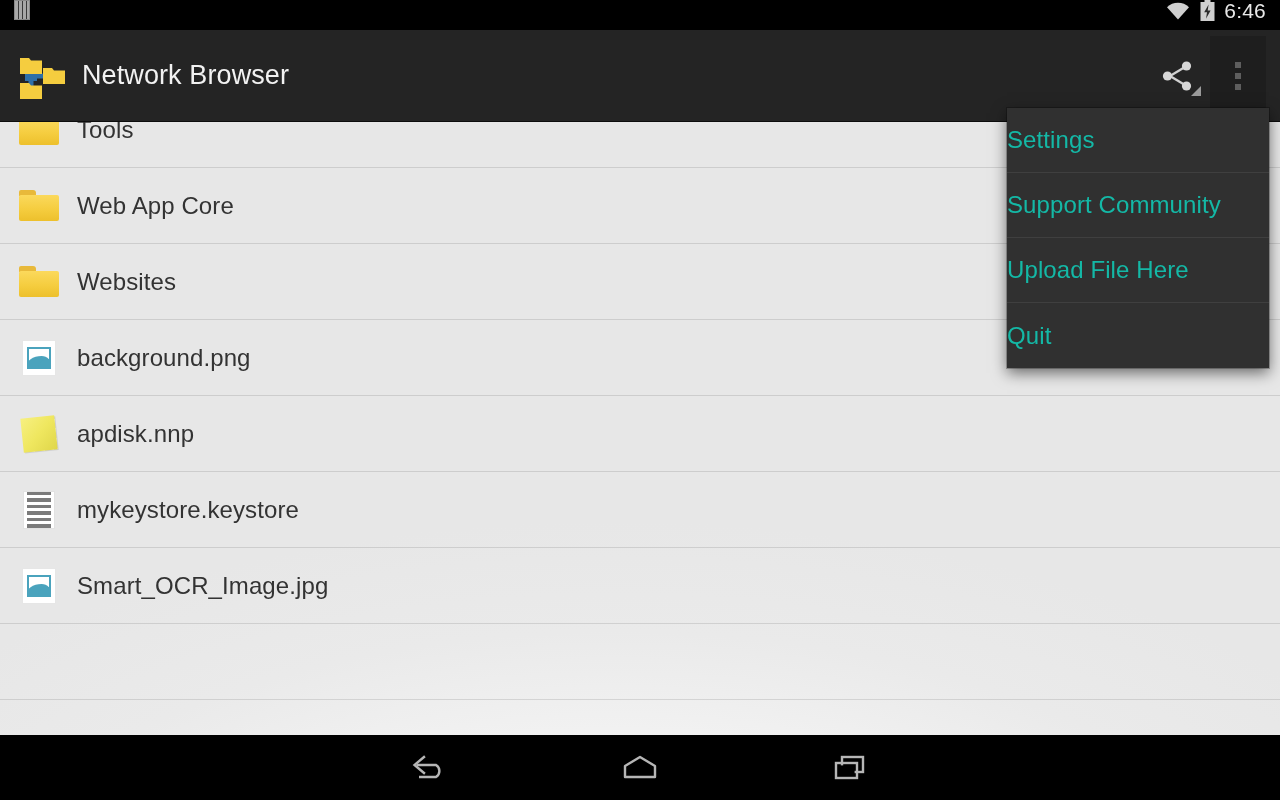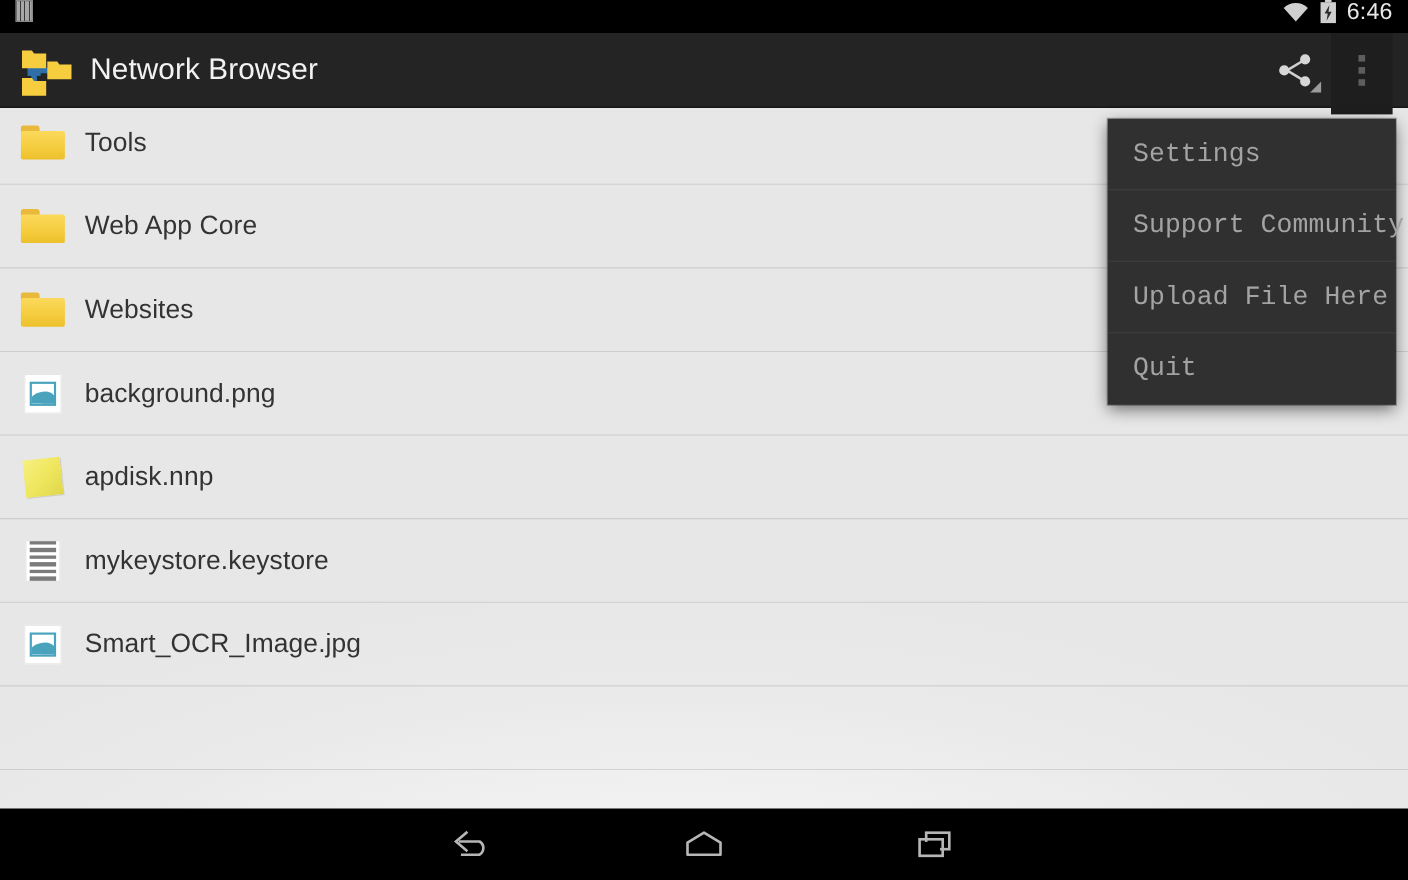--- a/index.html
+++ b/index.html
@@ -59,21 +59,21 @@
     font-size: 21px;
     letter-spacing: 0.2px;
     line-height: 1;
     padding-bottom: 1px;
   }
 
   
   #action-bar {
     position: absolute;
     top: 30px; left: 0;
-    width: 1280px; height: 68px;
+    width: 1280px; height: 92px;
     background: #242424;
     display: flex;
     align-items: center;
     z-index: 30;
     border-bottom: 1px solid #0d0d0d;
   }
   #app-logo {
     position: relative;
     width: 56px; height: 56px;
     margin-left: 12px;
@@ -238,28 +238,26 @@
     left: 1007px;
     width: 262px;
     background: #303030;
     z-index: 60;
     box-shadow: 0 5px 14px rgba(0,0,0,0.55), 0 0 0 1px rgba(0,0,0,0.25);
   }
   .menu-item {
     height: 65px;
     display: flex;
     align-items: center;
-    padding-left: 23px;
-    color: #a3a3a3;
+    color: #14b8a6;
     font-size: 24px;
     letter-spacing: 0.1px;
     border-bottom: 1px solid #3f3f3f;
     cursor: pointer;
     white-space: nowrap;
-    font-family: Liberation Mono, monospace;
   }
   .menu-item:last-child { border-bottom: none; }
 
   
   #nav-bar {
     position: absolute;
     bottom: 0; left: 0;
     width: 1280px; height: 65px;
     background: #000000;
     display: flex;

